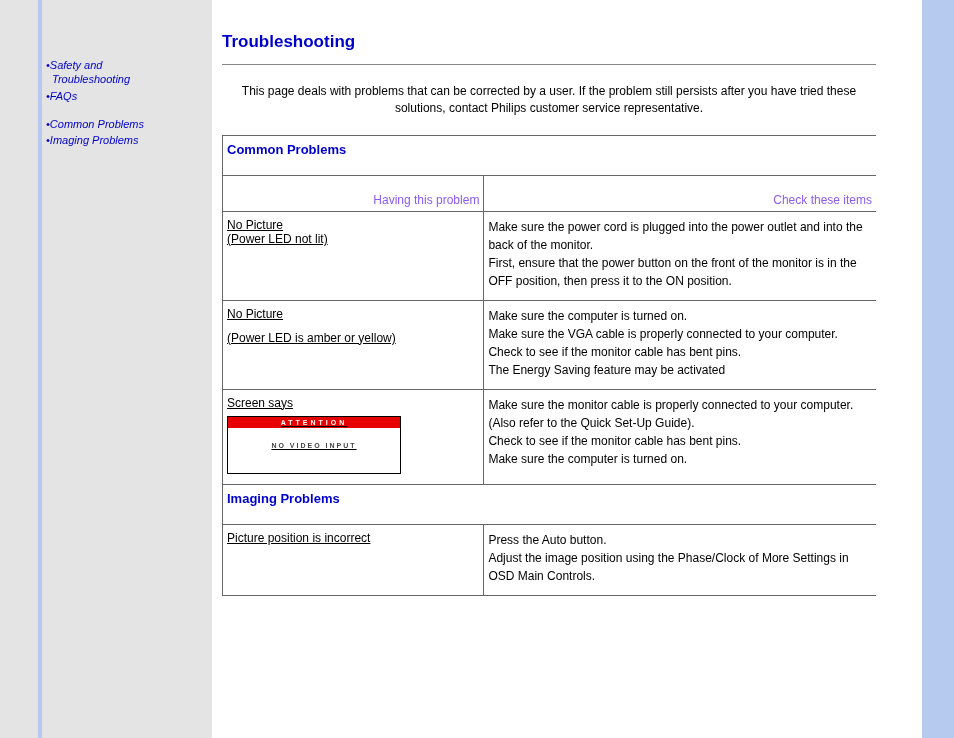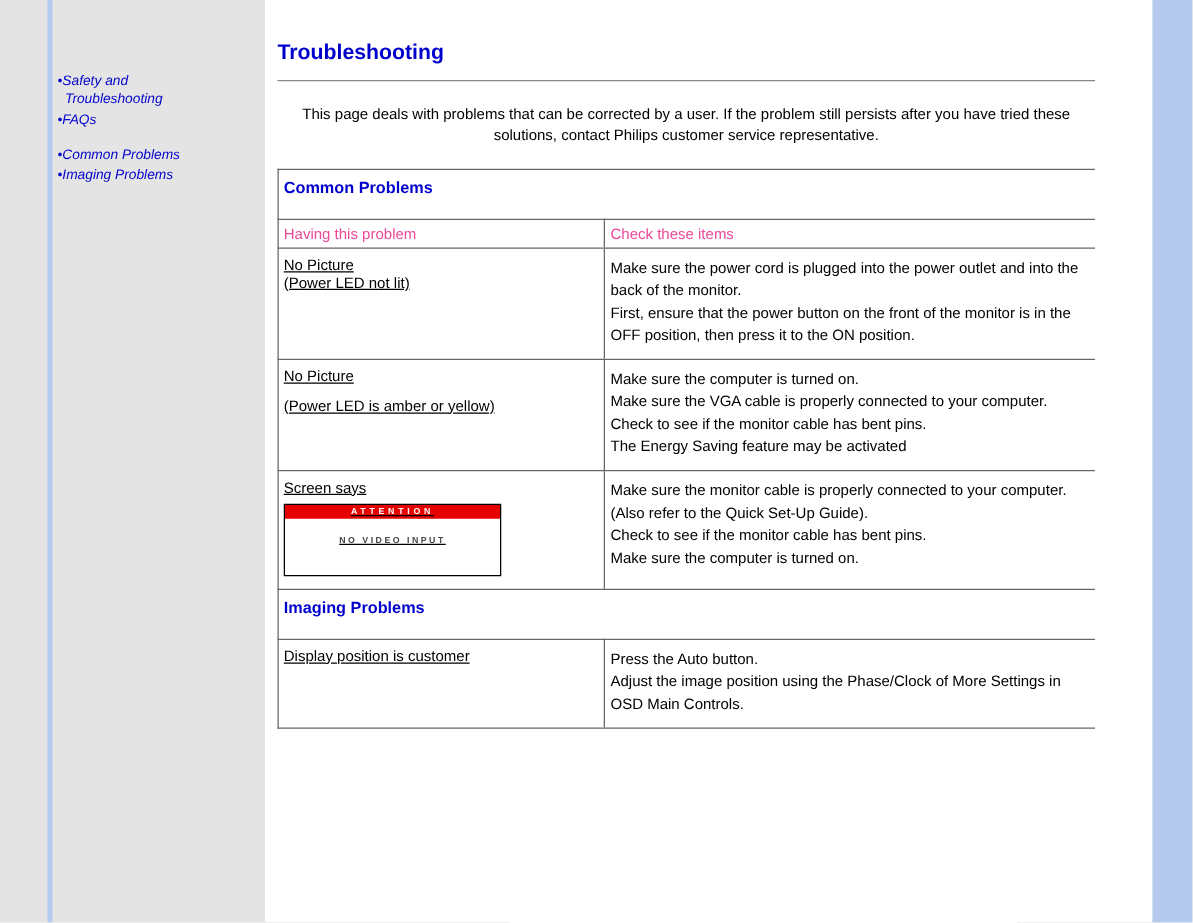--- a/index.html
+++ b/index.html
@@ -93,23 +93,24 @@
     padding: 6px 8px 10px 4px;
     vertical-align: top;
   }
   table.trouble td.section-head {
     color: #0000cc;
     font-weight: bold;
     font-size: 13px;
     padding: 6px 4px 18px 4px;
   }
   table.trouble td.col-head {
-    color: #ec4899;
-    font-size: 12px;
-    padding: 4px 4px 4px 4px;
+    color: #8b5cf6;
+    font-size: 12px;
+    padding: 17px 4px 4px 4px;
+    text-align: right;
   }
   table.trouble td.col-head.right {
     padding-left: 4px;
   }
   td.problem-cell {
     vertical-align: middle;
     padding: 16px 8px 16px 4px;
     width: 40%;
     text-decoration: underline;
   }
@@ -218,21 +219,21 @@
         <td class="check-cell">Make sure the monitor cable is properly connected to your computer. (Also refer to the Quick Set-Up Guide).<br>Check to see if the monitor cable has bent pins.<br>Make sure the computer is turned on.</td>
       </tr>
 
 
       <tr>
         <td class="section-head" colspan="2">Imaging Problems</td>
       </tr>
 
       <tr>
         <td class="problem-cell">
-          <div>Display position is customer</div>
+          <div>Picture position is incorrect</div>
         </td>
         <td class="check-cell">Press the Auto button.<br>Adjust the image position using the Phase/Clock of More Settings in OSD Main Controls.</td>
       </tr>
 
     </tbody>
       </table>
   </main>
 
   <div class="right-band"></div>
 </div>

